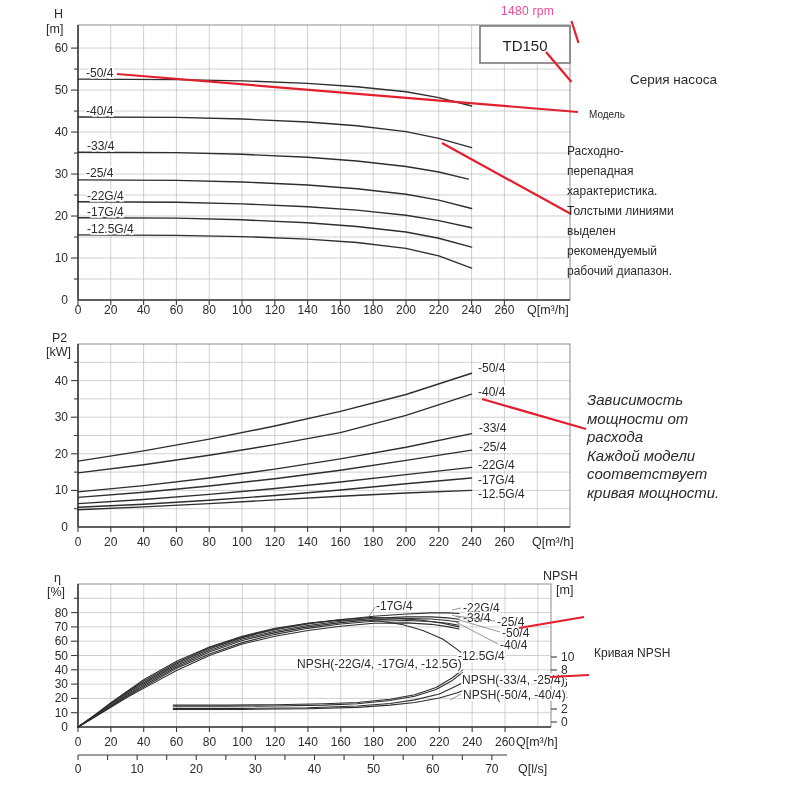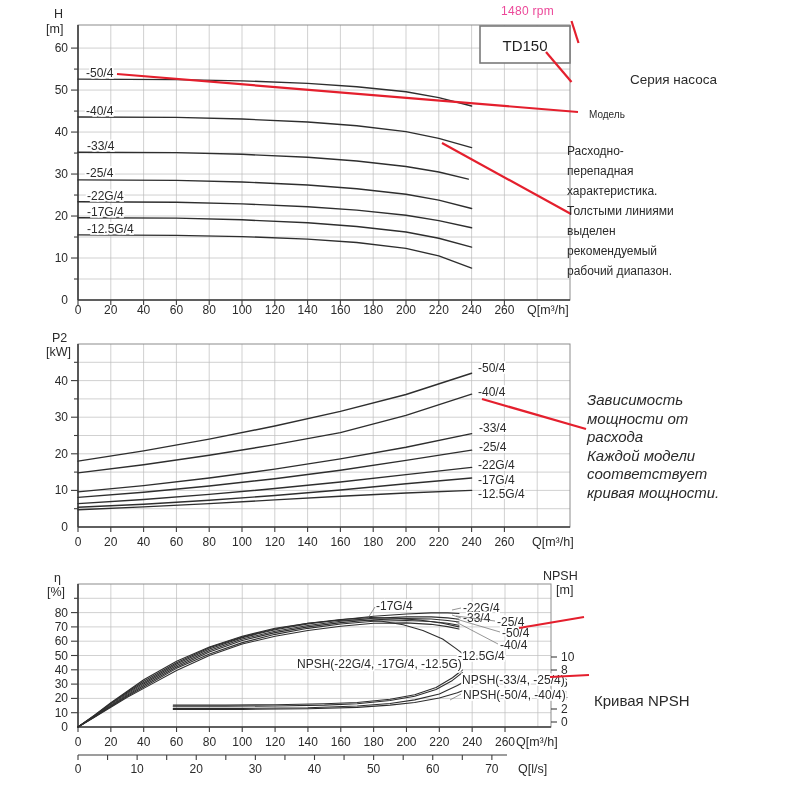--- a/index.html
+++ b/index.html
@@ -7,21 +7,21 @@
          font-family:"Liberation Sans","DejaVu Sans",sans-serif;}
   .stage svg{position:absolute;left:0;top:0;}
   .ann{position:absolute;color:#2a2a2a;white-space:pre-line;}
   .ann-rpm{left:501px;top:4px;font-size:12px;color:#ec4899;letter-spacing:0.3px;}
   .ann-nominal{left:582px;top:43px;font-size:12.5px;line-height:13.5px;}
   .ann-series{left:582px;top:72px;font-size:13.5px;margin-left:48px;}
   .ann-model{left:589px;top:109px;font-size:10px;}
   .ann-flowhead{left:567px;top:141px;font-size:12px;line-height:20px;}
   .ann-power{left:587px;top:391px;font-size:15px;line-height:18.5px;font-style:italic;}
   .ann-eff{left:590px;top:606px;font-size:15px;}
-  .ann-npsh{left:594px;top:692px;font-size:15px;}
+  .ann-npsh{left:594px;top:646px;font-size:12px;}
 </style>
 </head>
 <body>
 
 <div class="stage">
   <svg id="charts" width="800" height="800" viewBox="0 0 800 800">
       <g>
         <line x1="110.8" y1="25" x2="110.8" y2="300" stroke="#bdbdbd" stroke-width="0.7"></line>
         <line x1="143.6" y1="25" x2="143.6" y2="300" stroke="#bdbdbd" stroke-width="0.7"></line>
         <line x1="176.4" y1="25" x2="176.4" y2="300" stroke="#bdbdbd" stroke-width="0.7"></line>

